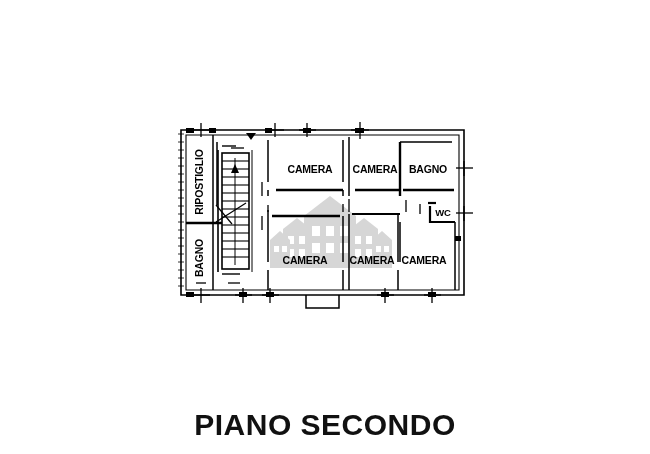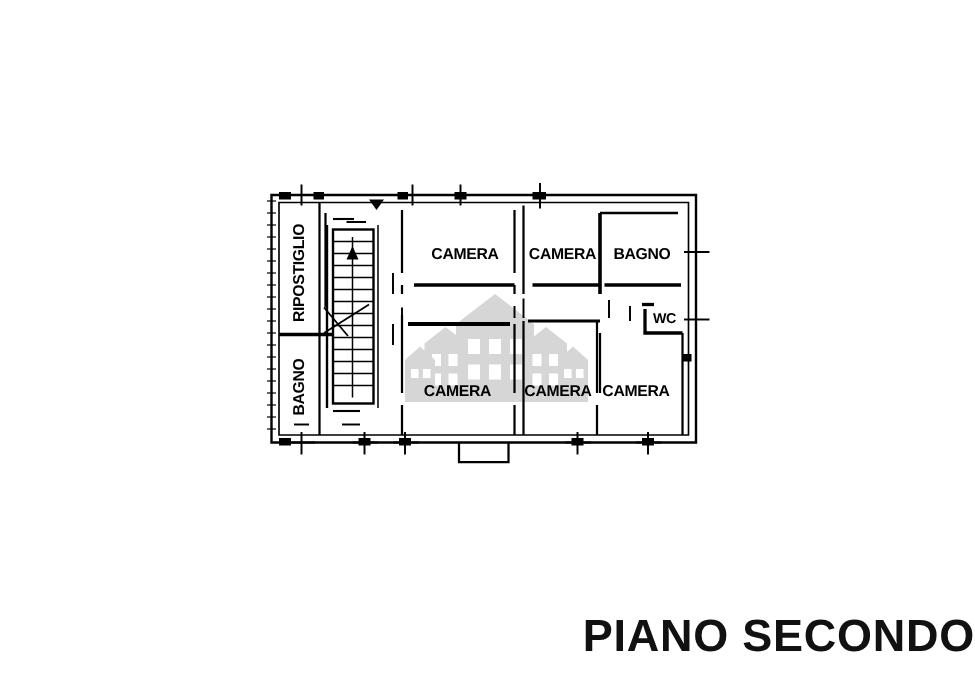--- a/index.html
+++ b/index.html
@@ -49,21 +49,21 @@
   }
   .room-label.vertical-label {
     font-size: 10.5px;
   }
 
   #plan-title {
     position: absolute;
     left: 0;
     top: 406px;
     width: 650px;
-    text-align: right;
+    text-align: center;
     font-family: "Liberation Sans", sans-serif;
     font-weight: bold;
     font-size: 30px;
     letter-spacing: 0.5px;
     color: #111111;
     line-height: 38px;
     user-select: none;
   }
 
   .wm-fill { fill: #d6d6d6; }

